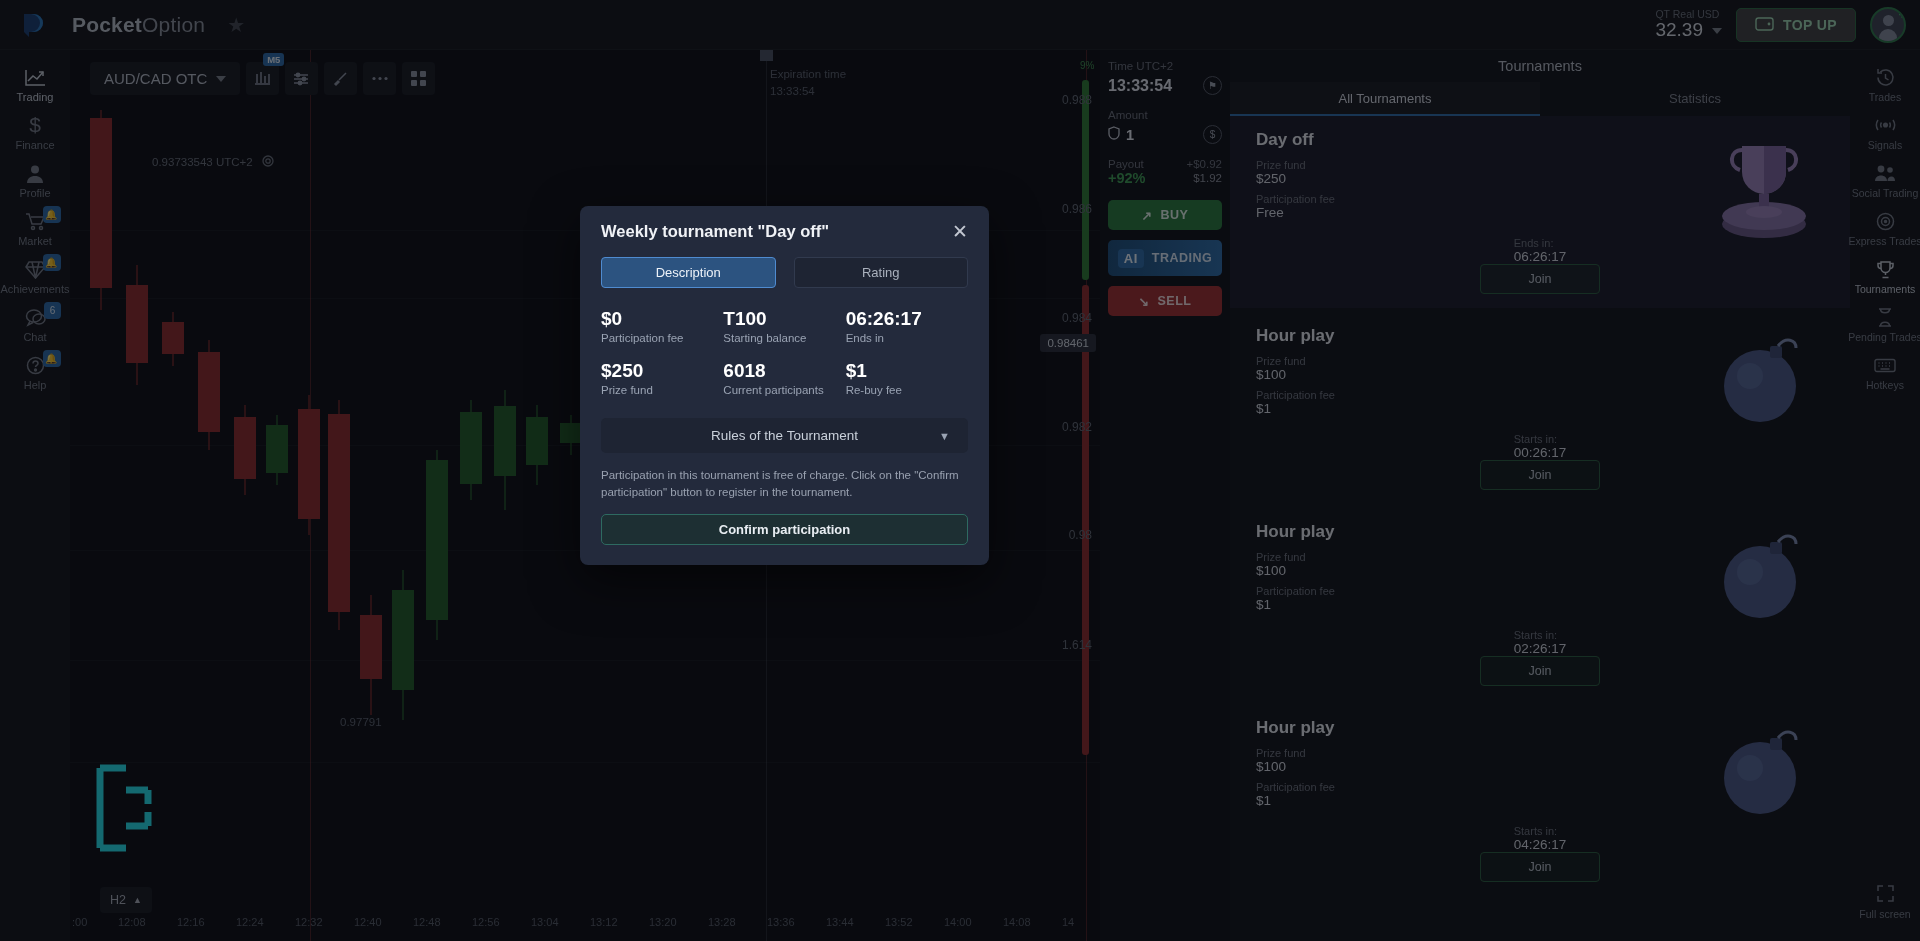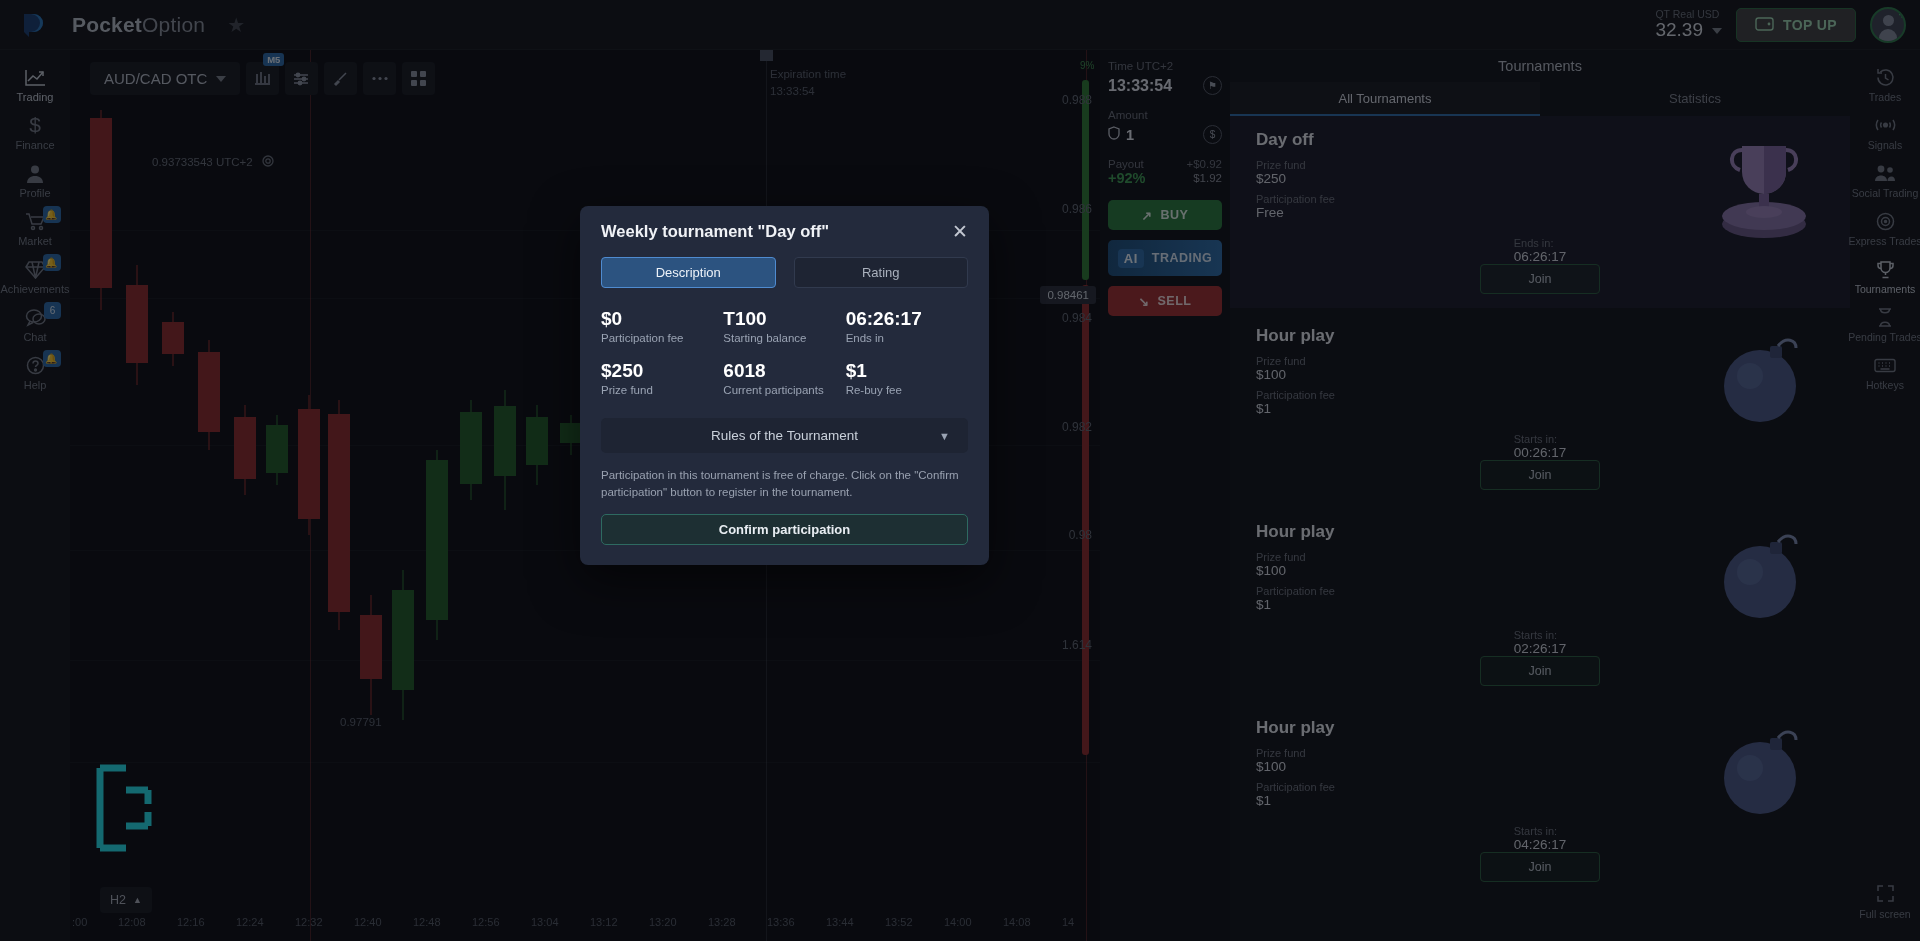--- a/index.html
+++ b/index.html
@@ -97,21 +97,21 @@
   .down .wick { background: #a13030; } .down .body { background: #8e2a2a; }
 
   .grid-h { position: absolute; left: 0; width: 1030px; height: 1px; background: #15171c; }
   .vline-red { position: absolute; top: 0; width: 1px; height: 891px; background: rgba(170,60,60,.38); }
   .vline-gray { position: absolute; top: 0; width: 1px; height: 891px; background: rgba(90,96,110,.3); }
 
   .exp-label { position: absolute; font-size: 11.5px; color: #5b616c; line-height: 1.45; z-index: 4; }
   .exp-flag { position: absolute; width: 13px; height: 11px; background: #4a5160; }
   .price-axis { position: absolute; right: 0; top: 0; width: 64px; height: 891px; z-index: 4; }
   .pa-tick { position: absolute; right: 8px; font-size: 12px; color: #636872; }
-  .pa-current { position: absolute; right: 4px; background: #2a2e38; color: #d3d8e0; font-size: 11.5px; border-radius: 3px; padding: 3px 7px; }
+  .pa-current { position: absolute; right: 4px; background: #2a2e38; color: #d3d8e0; font-size: 11.5px; border-radius: 3px; padding: 3px 7px; margin-top: 48px; }
   .time-axis { position: absolute; left: 0; bottom: 3px; width: 1030px; height: 22px; z-index: 4; }
   .ta-tick { position: absolute; font-size: 11px; color: #565b65; }
   .tf-pill {
     position: absolute; left: 30px; bottom: 28px; background: #191b21; border-radius: 4px;
     height: 26px; padding: 0 10px; display: flex; align-items: center; gap: 7px;
     color: #a8adb7; font-size: 12.5px; cursor: pointer; z-index: 5;
   }
   .vol-bar { position: absolute; width: 7px; border-radius: 3px; z-index: 4; }
   .vol-pct { position: absolute; font-size: 10px; color: #3f8a4b; z-index: 5; }
   .watermark { position: absolute; left: 22px; bottom: 85px; z-index: 6; }

